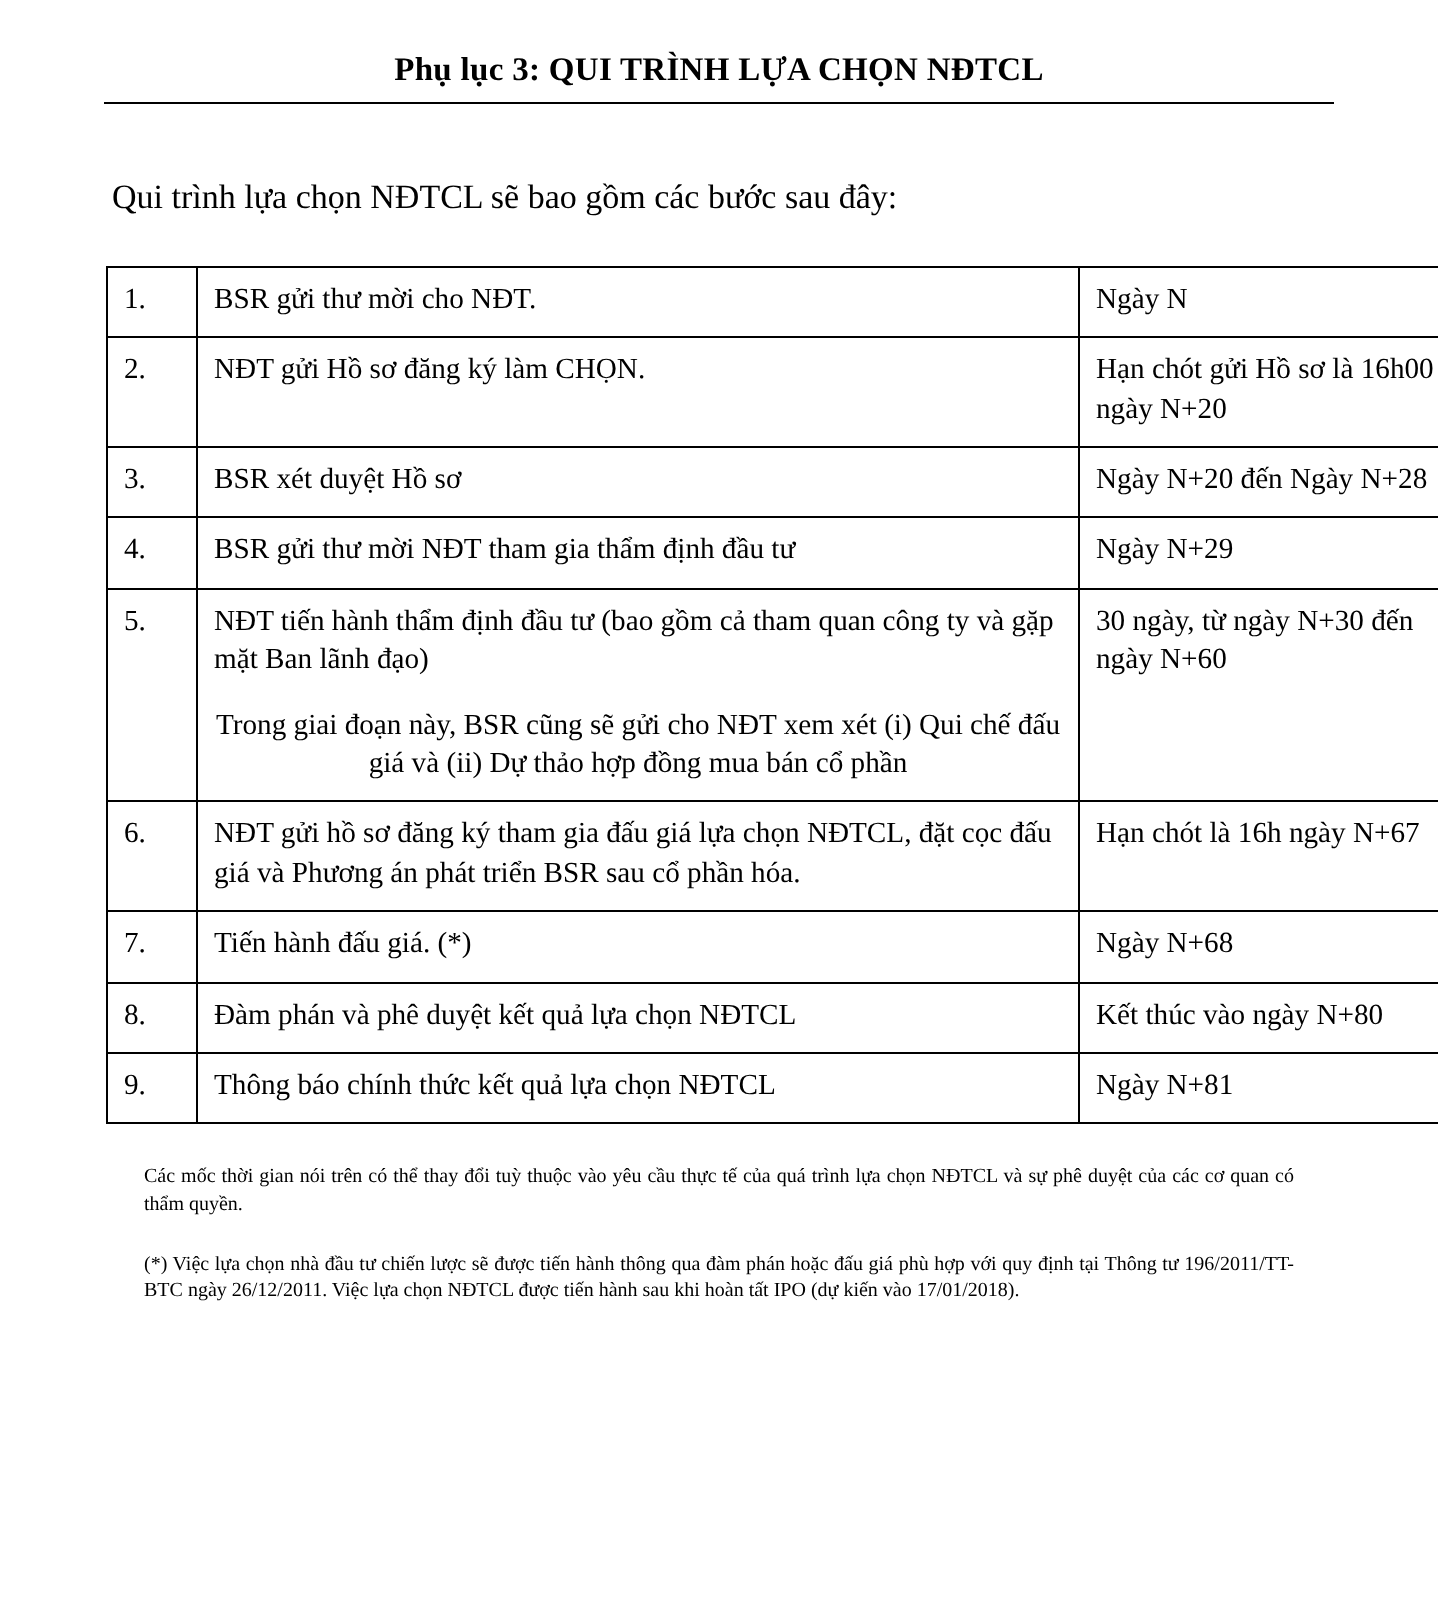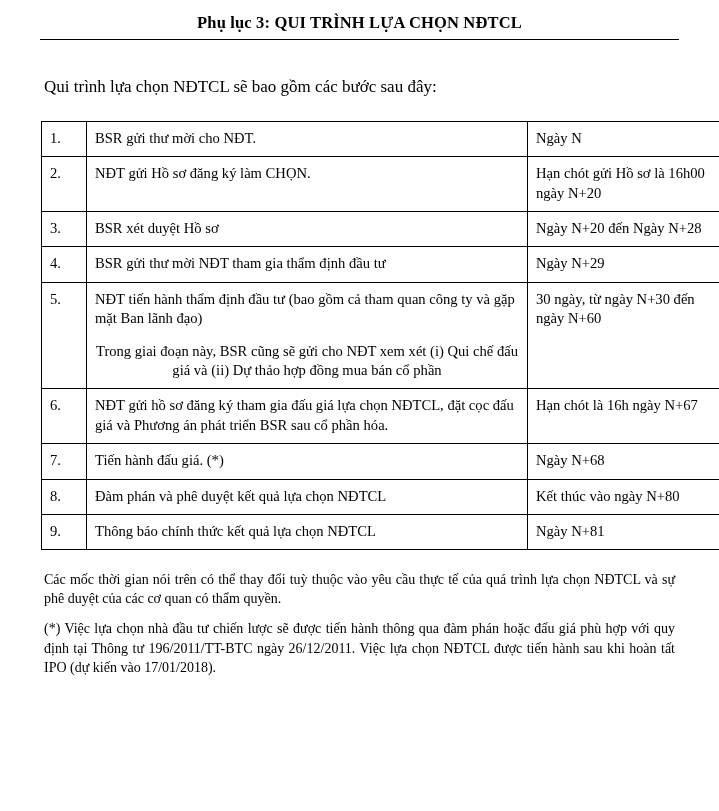--- a/index.html
+++ b/index.html
@@ -13,21 +13,21 @@
     height: 811px;
     font-family: "Liberation Serif", "DejaVu Serif", serif;
     color: #000000;
     -webkit-font-smoothing: antialiased;
   }
   .page {
     position: relative;
     width: 719px;
     height: 701px;
     box-sizing: border-box;
-    padding: 4px;
+    padding: 16px;
     overflow: hidden;
   }
 
   
   .title-block {
     padding-top: 9px;
   }
   .doc-title {
     font-size: 16.5px;
     font-weight: bold;
@@ -89,23 +89,23 @@
   td.col-desc p + p {
     margin-top: 13px;
     text-align: center;
   }
 
   
   .notes {
     margin: 20px 40px 0 40px;
   }
   .note {
-    font-size: 14px;
+    font-size: 10px;
     line-height: 1.36;
-    margin: 0;
+    margin: 16px;
     text-align: justify;
   }
   .note + .note {
     margin-top: 11px;
   }
 </style>
 </head>
 <body>
 
 <div class="page">

